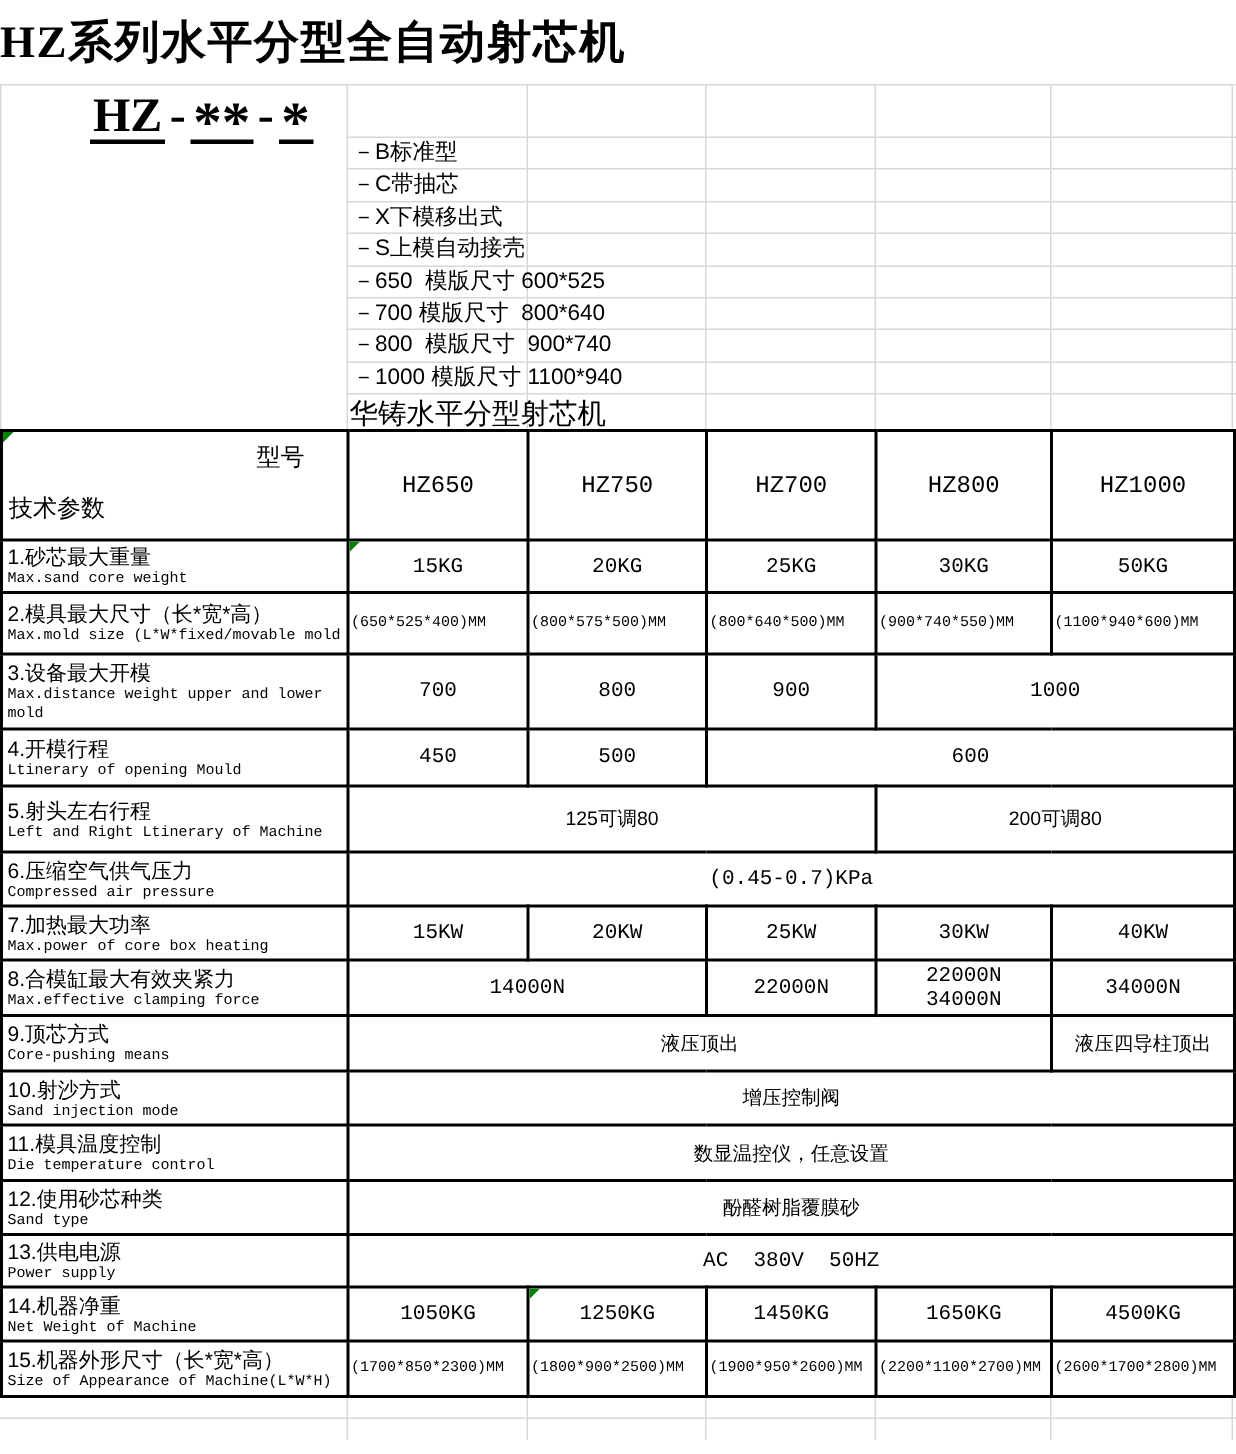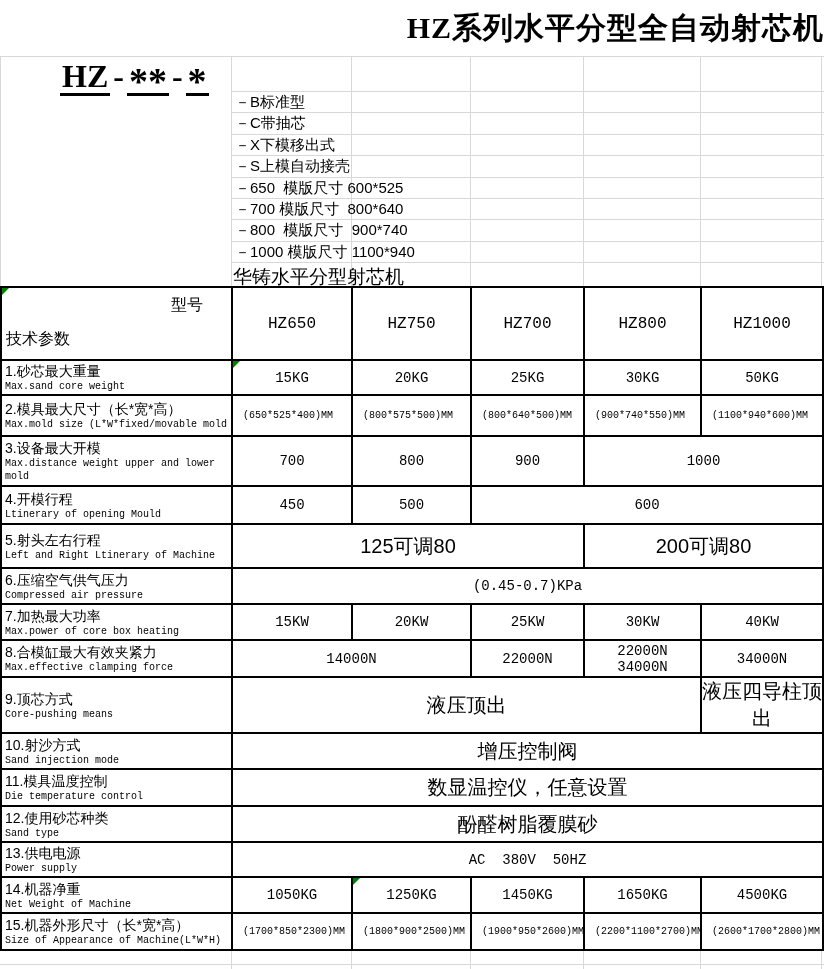--- a/index.html
+++ b/index.html
@@ -8,21 +8,21 @@
     position: relative;
     width: 824px; height: 969px;
     background: #fff; color:#000;
     font-family: "Liberation Sans", sans-serif;
     overflow: hidden;
   }
   
   .title-bar {
     height: 57px;
     border-bottom: 1px solid #d8d8d8;
-    display: flex; align-items: center; justify-content: flex-end;
+    display: flex; align-items: center; justify-content: flex-start;
   }
   .title-bar h1 {
     font-family: "Liberation Serif", serif;
     font-size: 30px; font-weight: bold; letter-spacing: 1px;
   }
   
   .top-section { position: relative; height: 229px; }
   .vline, .hline { position:absolute; background:#d8d8d8; }
   .vline { width:1px; top:0; height:229px; }
   .hline { height:1px; left:231px; right:0; }
@@ -61,24 +61,24 @@
     font-family:"Liberation Mono", monospace;
     font-weight:normal; font-size:16px; text-align:center;
   }
   td.label { padding:1px 3px; vertical-align:middle; text-align:left; }
   .lbl-zh { font-size:14px; line-height:18px; }
   .lbl-en { font-family:"Liberation Mono", monospace; font-size:10px; line-height:13px; }
   td.val {
     font-family:"Liberation Mono", monospace;
     font-size:14px; text-align:center; white-space:pre-wrap; line-height:16px;
   }
-  td.val-cn { font-size:20px; text-align:center;margin-left:8px; }
+  td.val-cn { font-size:13px; text-align:center;margin-left:8px; }
   td.val-dim {
     font-family:"Liberation Mono", monospace;
-    font-size:10px; letter-spacing:0px; text-align:left; padding-left:10px;
+    font-size:10px; letter-spacing:0px; text-align:left; padding-left:1px;
   }
   .green-tri {
     position:absolute; top:0; left:0; width:0; height:0;
     border-top:7px solid #008000; border-right:7px solid transparent;
   }
   
   .bottom-strip { position:relative; height:28px; }
   .bottom-strip .vline { height:28px; }
   .bottom-strip .hline { left:0; }
 </style>

